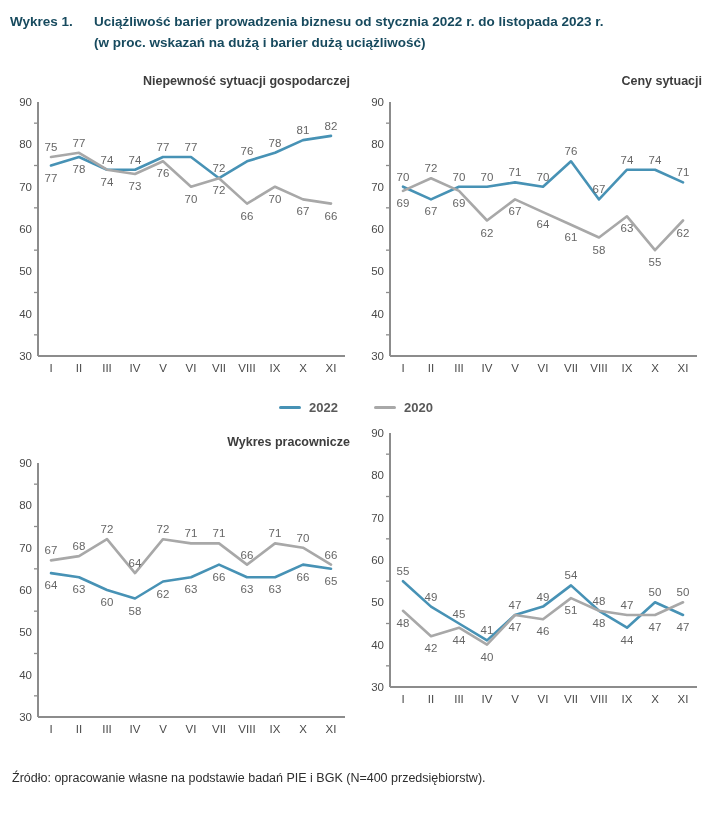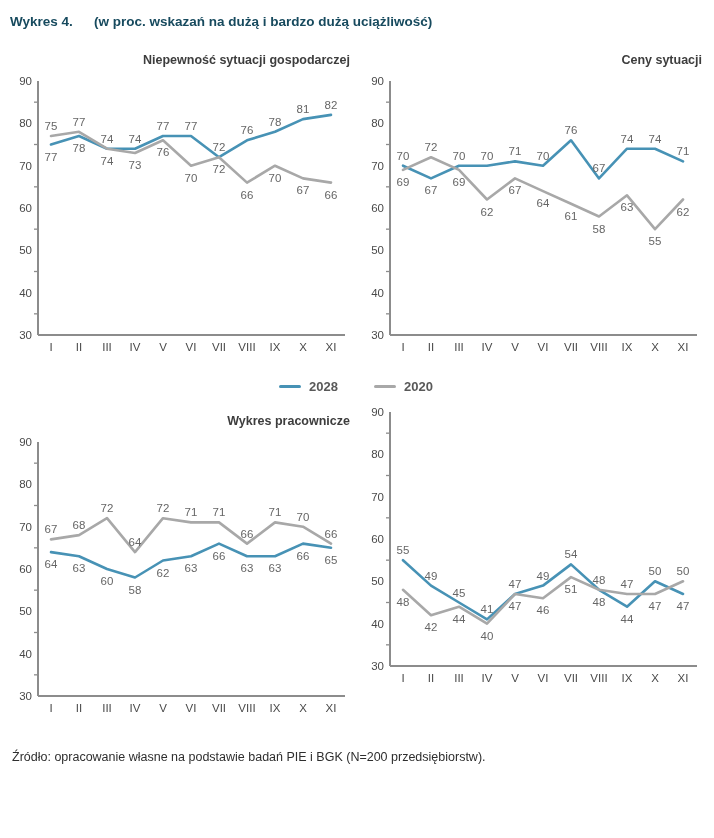--- a/index.html
+++ b/index.html
@@ -33,23 +33,24 @@
     font-size:13px;font-weight:600;color:#595959;}
   .swatch{width:22px;height:3px;border-radius:2px;display:inline-block;}
   .footer{
     margin:30px 0 0 2px;font-size:12.5px;color:#2e2e2e;
   }
 </style>
 </head>
 <body>
 
 <header class="header">
-  <span class="fig-label">Wykres 4.</span>
+  <span class="fig-label">Wykres 1.</span>
   <div class="fig-title">
-    <div>(w proc. wskazań na dużą i bardzo dużą uciążliwość)</div>
+    <div>Uciążliwość barier prowadzenia biznesu od stycznia 2022 r. do listopada 2023 r.</div>
+    <div>(w proc. wskazań na dużą i barier dużą uciążliwość)</div>
   </div>
 </header>
 
 <div class="grid">
 
   <figure class="chart">
     <figcaption>Niepewność sytuacji gospodarczej</figcaption>
     <svg width="340" height="286" viewBox="0 0 340 286" style="overflow: visible;">
         <line x1="28" y1="8" x2="28" y2="262" stroke="#8c8c8c" stroke-width="2"></line>
         <line x1="28" y1="262" x2="335" y2="262" stroke="#8c8c8c" stroke-width="2"></line>
@@ -156,21 +157,21 @@
         <text x="237" y="159.5" text-anchor="middle" font-size="11.5" fill="#666666">58</text>
         <text x="265" y="138.3" text-anchor="middle" font-size="11.5" fill="#666666">63</text>
         <text x="293" y="172.2" text-anchor="middle" font-size="11.5" fill="#666666">55</text>
         <text x="321" y="142.5" text-anchor="middle" font-size="11.5" fill="#666666">62</text>
       </svg>
   </figure>
 
   <div class="legend">
     <div class="legend-item">
       <span class="swatch" style="background: rgb(71, 146, 181);"></span>
-      <span>2028</span>
+      <span>2022</span>
     </div>
     <div class="legend-item">
       <span class="swatch" style="background: rgb(168, 168, 168);"></span>
       <span>2020</span>
     </div>
   </div>
 
   <figure class="chart">
     <figcaption>Wykres pracownicze</figcaption>
     <svg width="340" height="286" viewBox="0 0 340 286" style="overflow: visible;">
@@ -277,13 +278,13 @@
         <text x="209" y="189.1" text-anchor="middle" font-size="11.5" fill="#666666">51</text>
         <text x="237" y="201.8" text-anchor="middle" font-size="11.5" fill="#666666">48</text>
         <text x="265" y="184.0" text-anchor="middle" font-size="11.5" fill="#666666">47</text>
         <text x="293" y="206.0" text-anchor="middle" font-size="11.5" fill="#666666">47</text>
         <text x="321" y="171.3" text-anchor="middle" font-size="11.5" fill="#666666">50</text>
       </svg>
   </figure>
 
 </div>
 
-<p class="footer">Źródło: opracowanie własne na podstawie badań PIE i BGK (N=200 przedsiębiorstw).</p>
+<p class="footer">Źródło: opracowanie własne na podstawie badań PIE i BGK (N=400 przedsiębiorstw).</p>
 
 </body></html>

